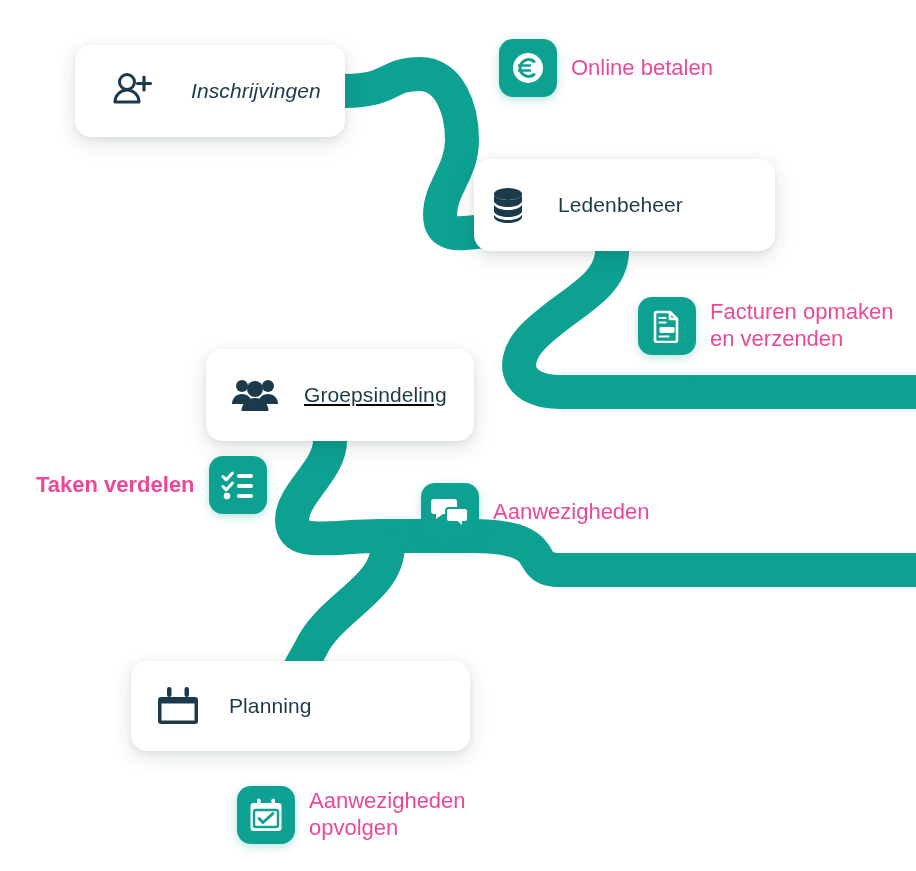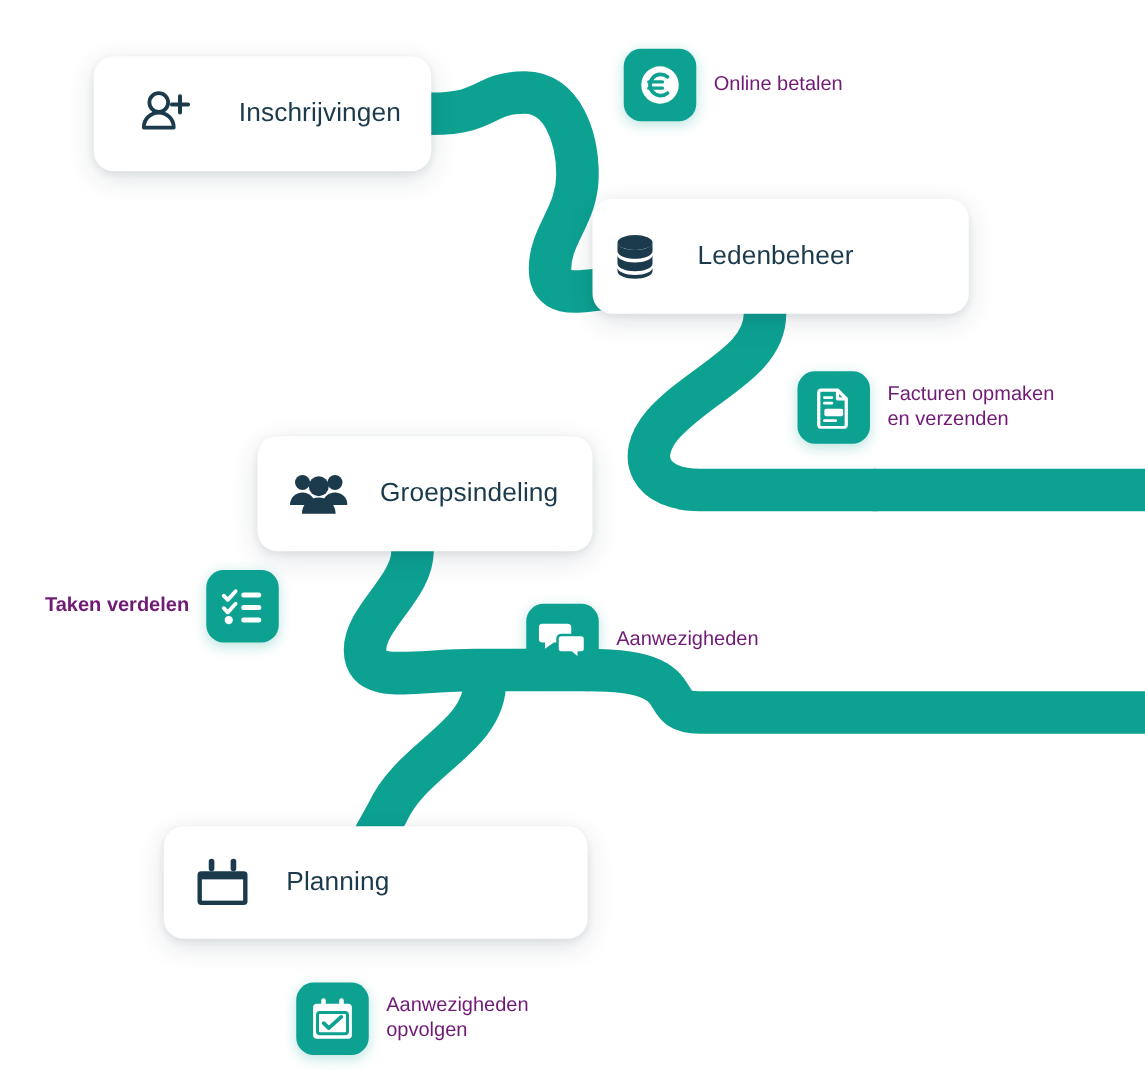--- a/index.html
+++ b/index.html
@@ -48,27 +48,27 @@
     justify-content: center;
     flex: 0 0 auto;
   }
   .card .card-label {
     color: #1b3a4b;
     font-size: 21px;
     letter-spacing: 0.1px;
     white-space: nowrap;
   }
 
-  #card-inschrijvingen { left: 75px;  top: 45px;  width: 270px; height: 92px;  padding-left: 34px; }
+  #card-inschrijvingen { left: 75px;  top: 45px;  width: 270px; height: 92px;  padding-left: 34px; font-style: italic; }
   #card-inschrijvingen .card-label { margin-left: 36px; }
 
   #card-ledenbeheer   { left: 474px; top: 159px; width: 301px; height: 92px;  padding-left: 12px; }
   #card-ledenbeheer .card-label { margin-left: 28px; }
 
-  #card-groepsindeling{ left: 206px; top: 349px; width: 268px; height: 92px;  padding-left: 26px; }
+  #card-groepsindeling{ left: 206px; top: 349px; width: 268px; height: 92px;  padding-left: 26px; text-decoration: underline; }
   #card-groepsindeling .card-label { margin-left: 26px; }
 
   #card-planning      { left: 131px; top: 661px; width: 339px; height: 90px;  padding-left: 26px; }
   #card-planning .card-label { margin-left: 30px; }
 
   
   .feature {
     position: absolute;
     display: flex;
     align-items: center;
@@ -79,22 +79,22 @@
     height: 58px;
     border-radius: 14px;
     background: #0DA192;
     display: flex;
     align-items: center;
     justify-content: center;
     box-shadow: 0 3px 10px rgba(13, 161, 146, 0.28);
   }
   .feature-label {
     margin-left: 14px;
-    color: #701a75;
-    font-size: 16px;
+    color: #ec4899;
+    font-size: 22px;
     line-height: 1.22;
     white-space: pre-line;
   }
   .feature.label-left { flex-direction: row-reverse; font-weight: bold; }
   .feature.label-left .feature-label { margin-left: 0; margin-right: 14px; text-align: right; }
 
   #feat-online-betalen { left: 499px; top: 39px; }
   #feat-facturen       { left: 638px; top: 297px; }
   #feat-taken          { left: 36px;  top: 456px; }
   #feat-communiceren   { left: 421px; top: 483px; }

